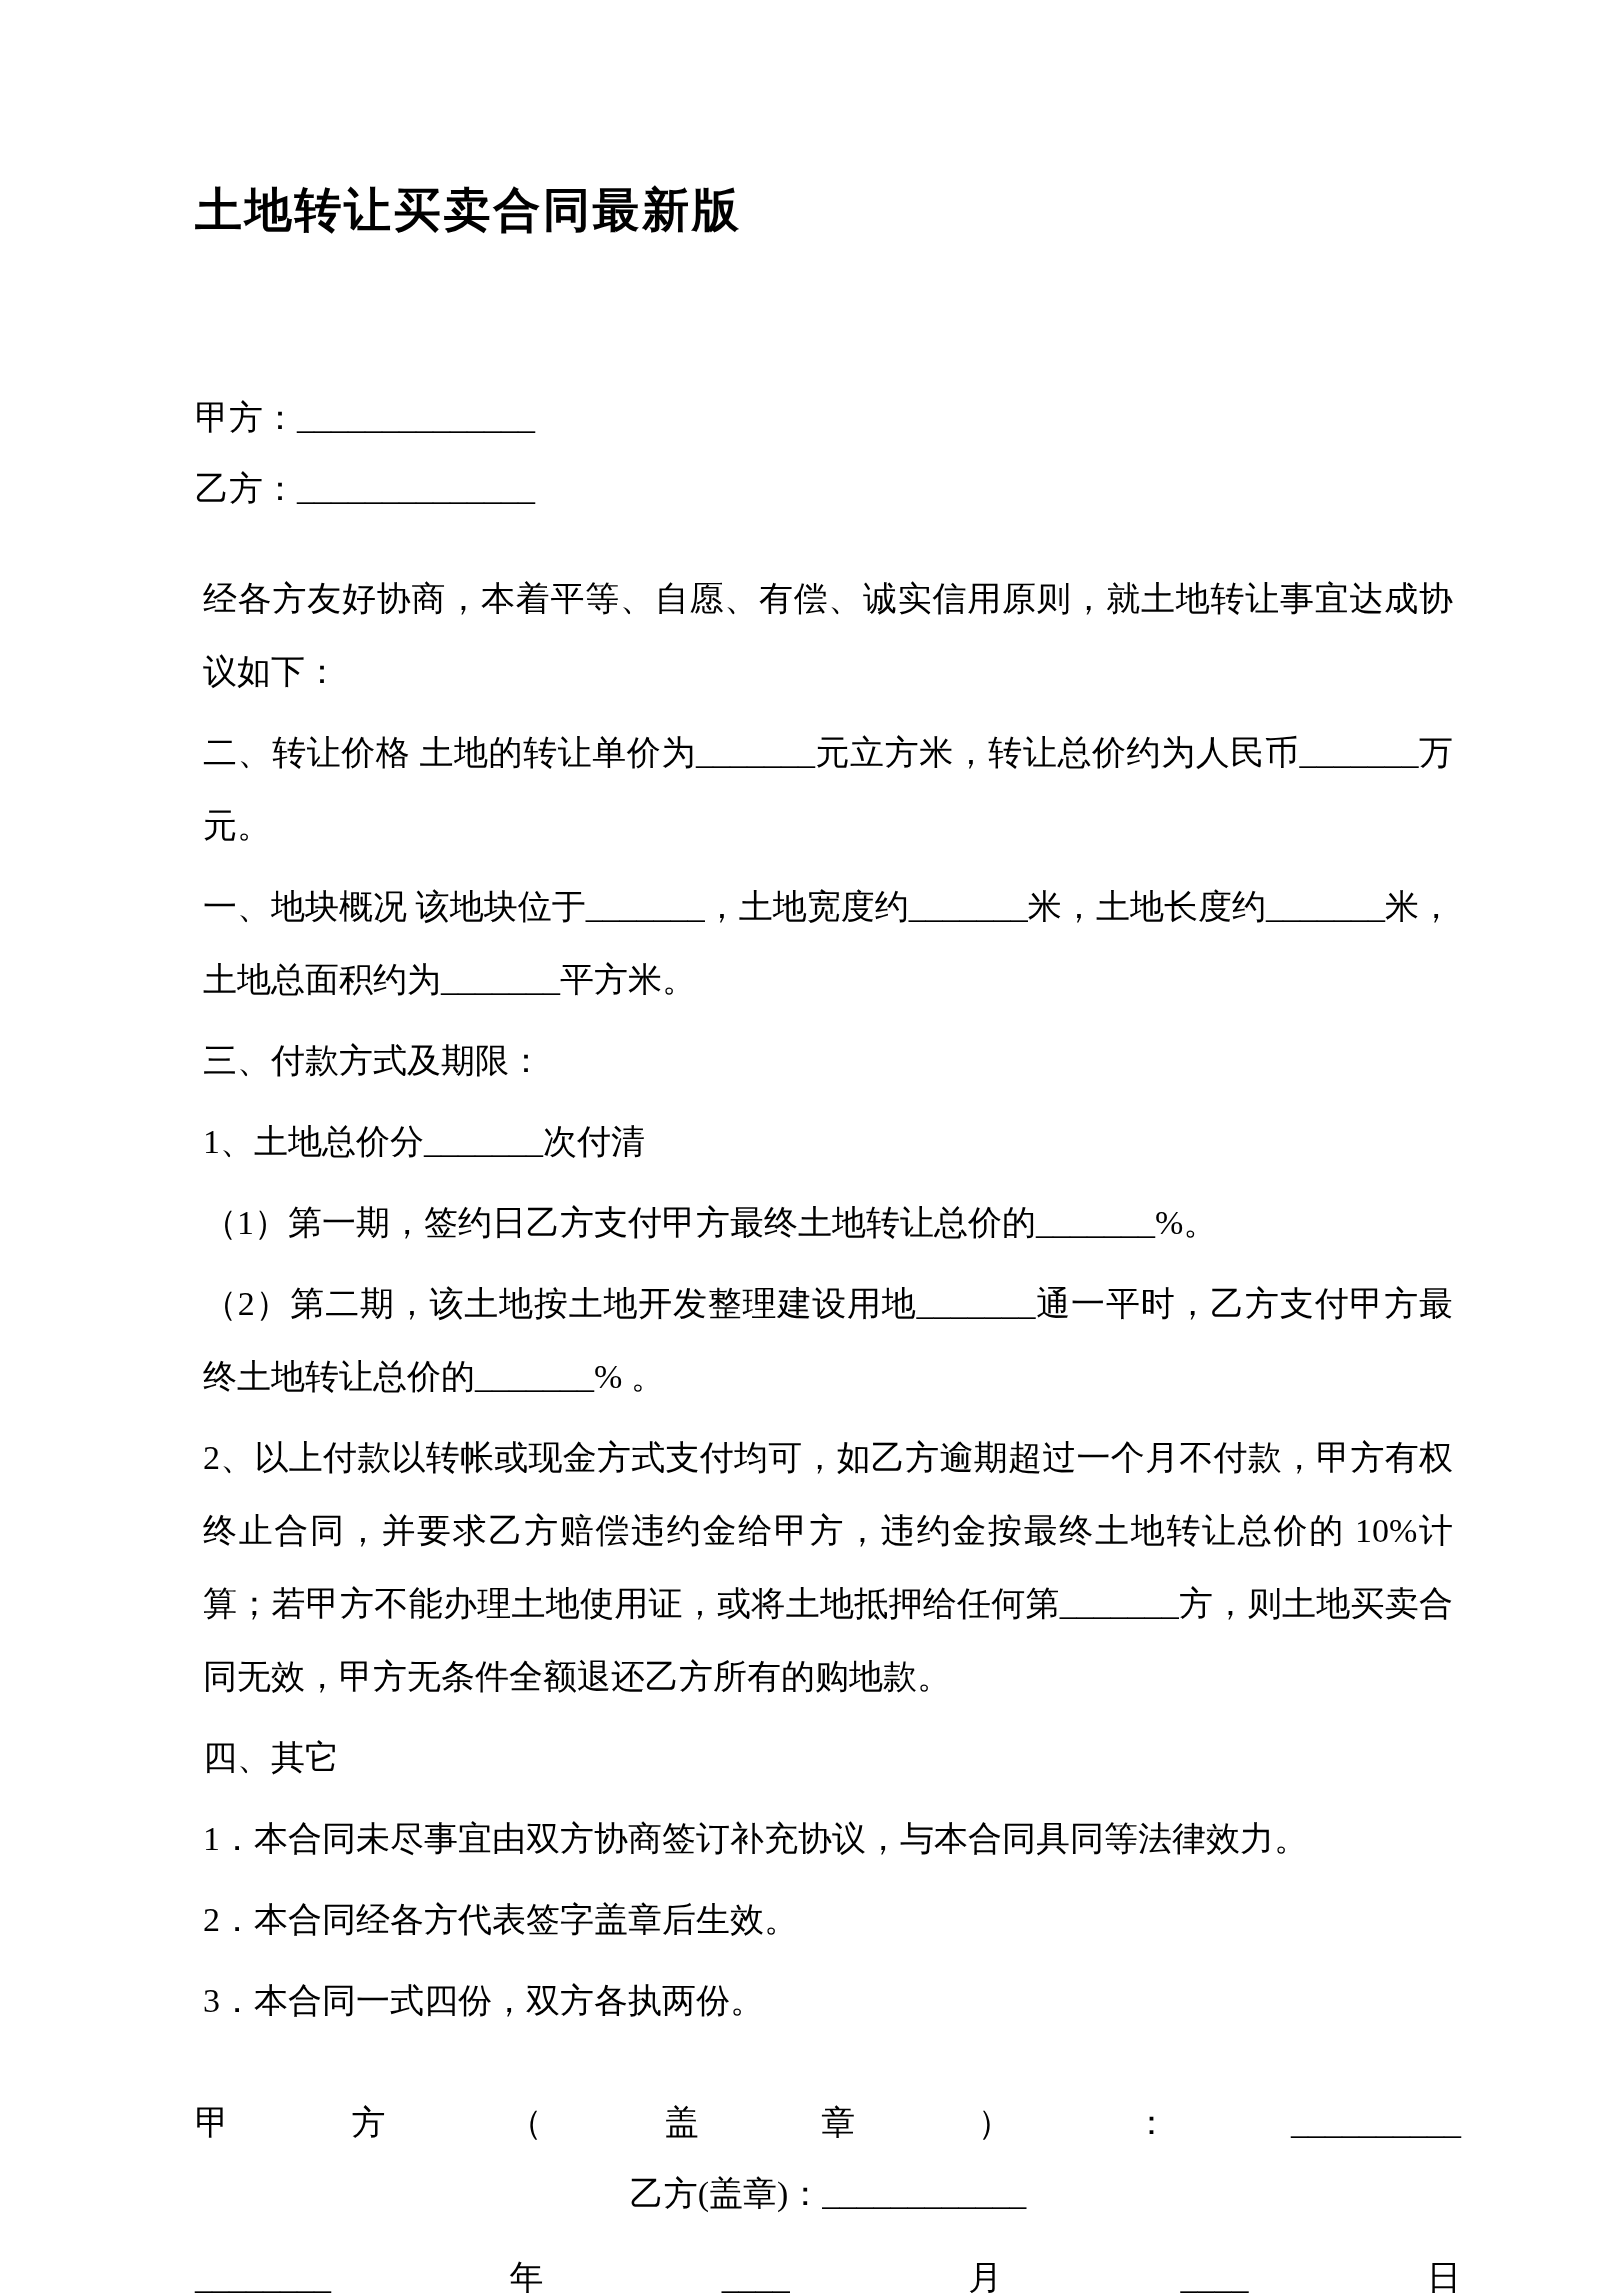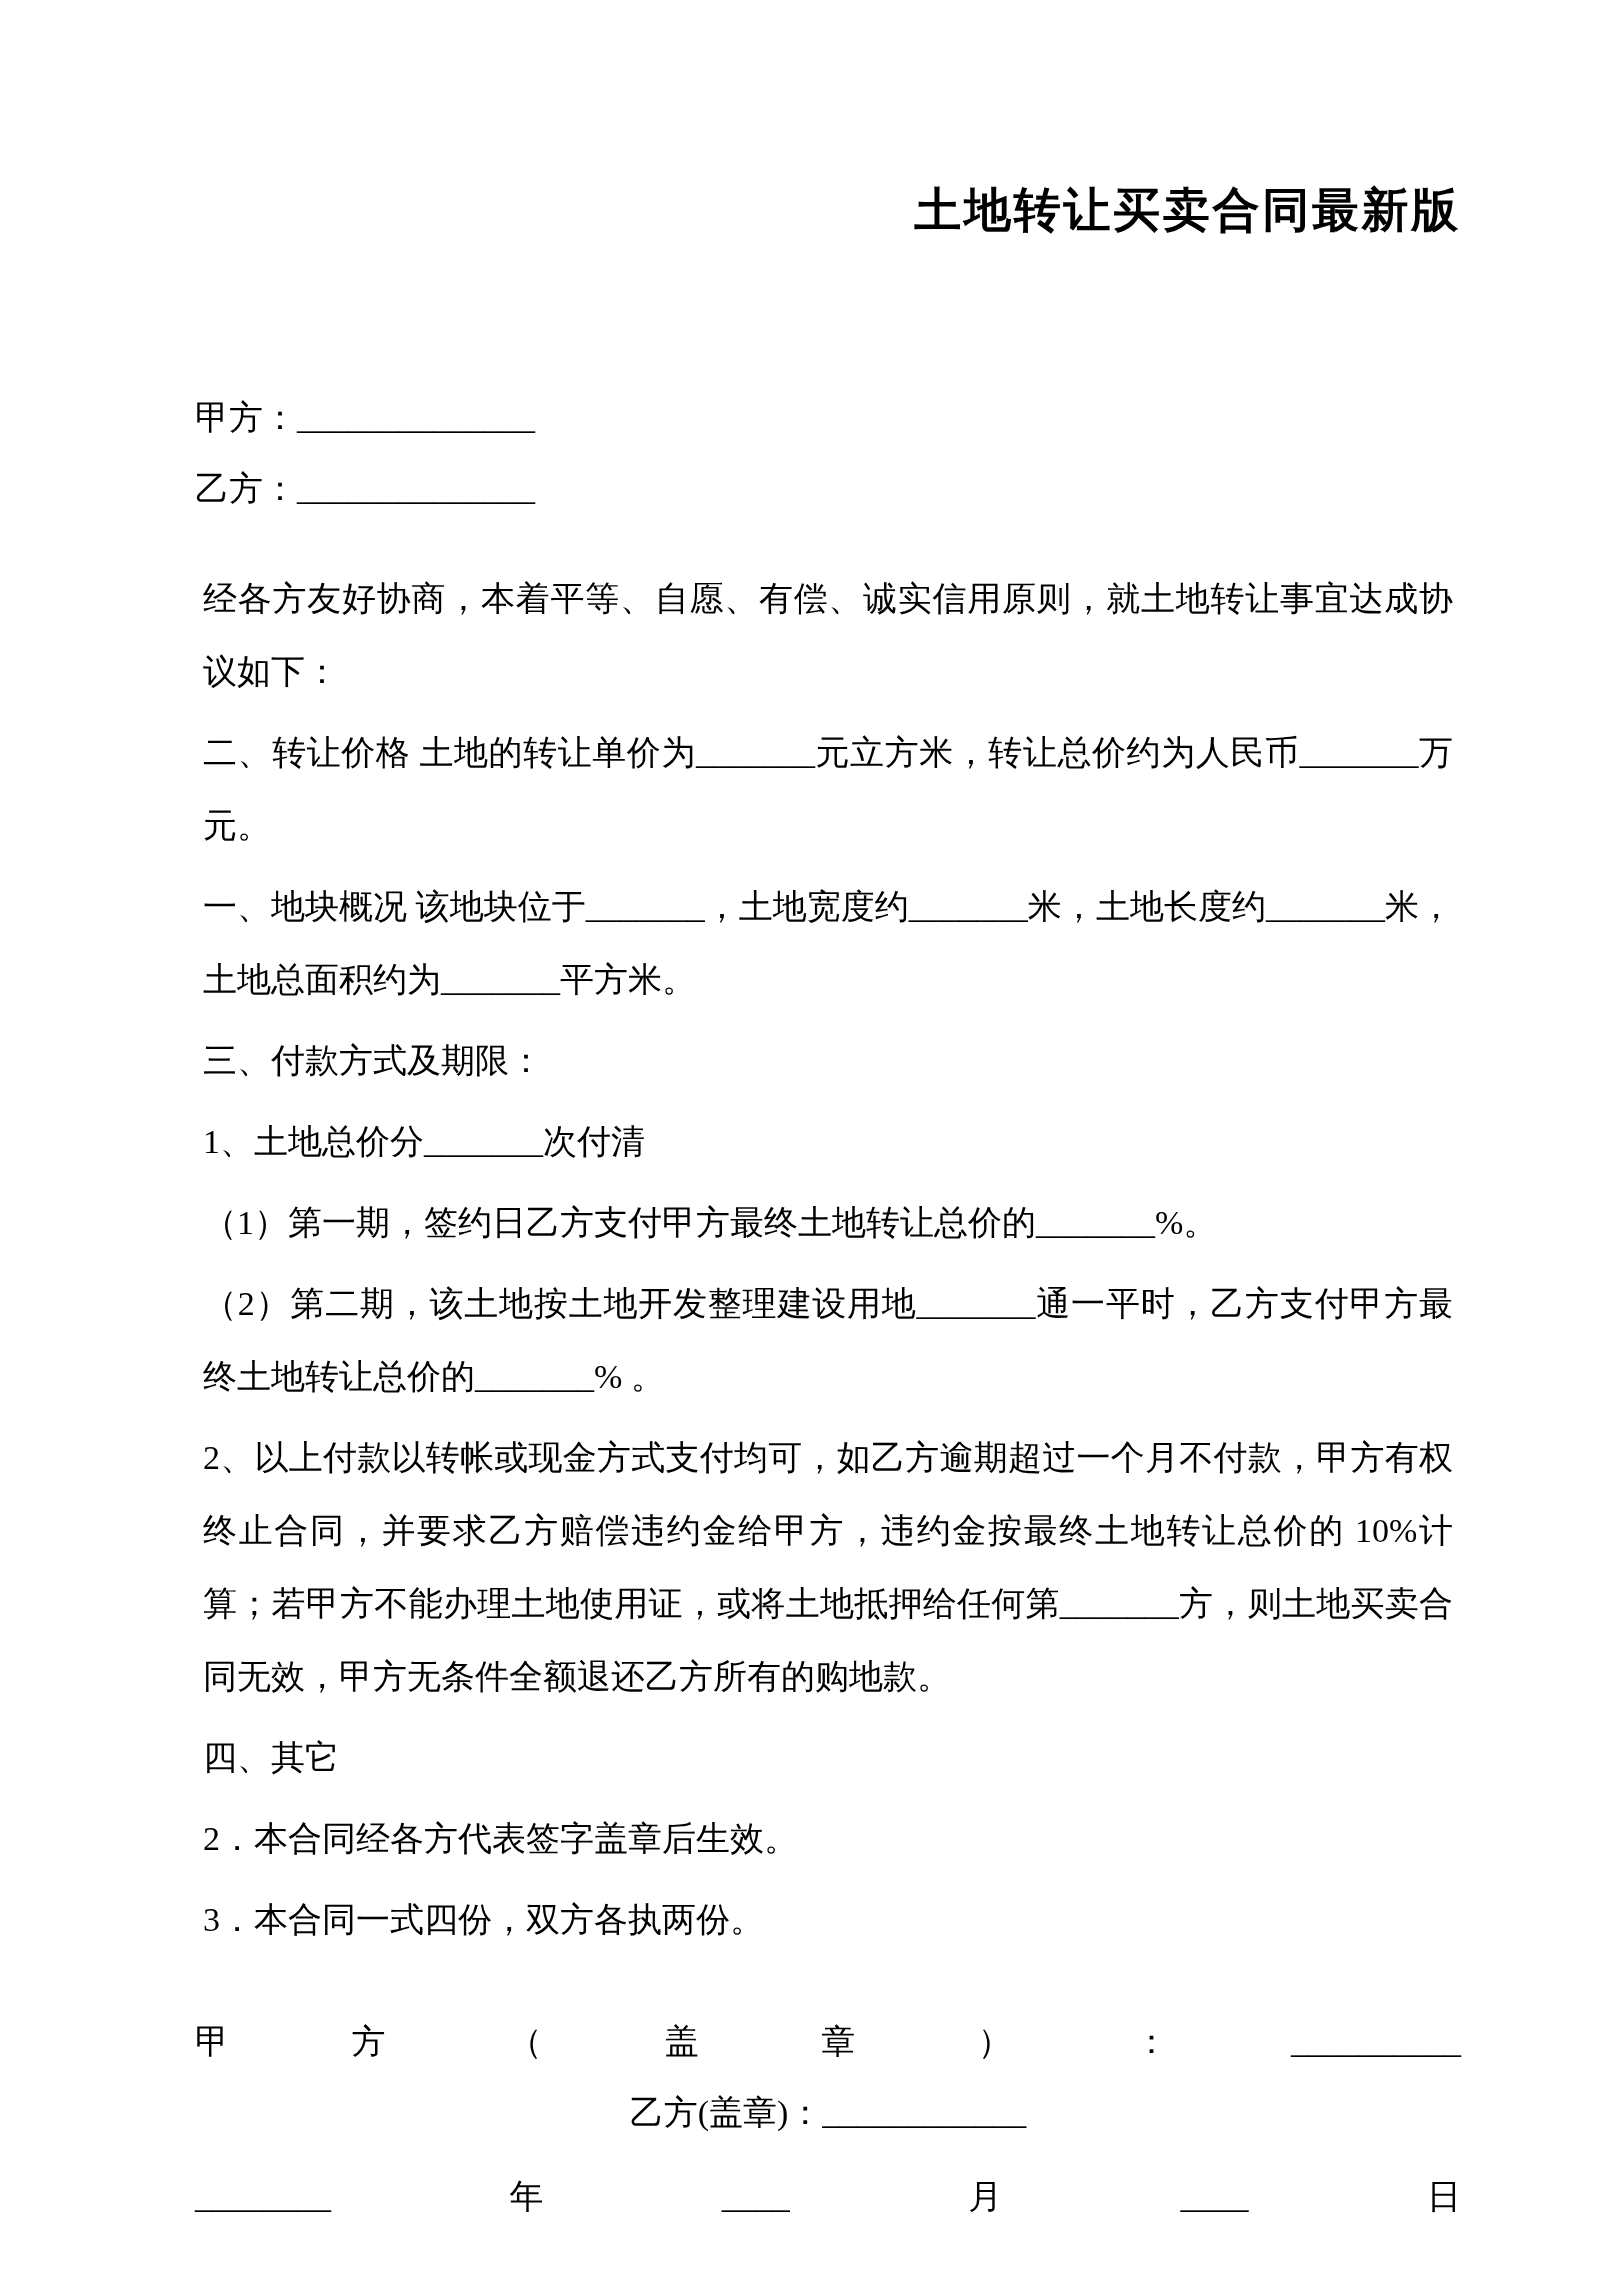--- a/index.html
+++ b/index.html
@@ -13,21 +13,21 @@
     height: 2294px;
     background: #ffffff;
     box-sizing: border-box;
     padding: 182px 162px 0 195px;
     font-family: "Liberation Serif", "DejaVu Serif", serif;
     color: #000000;
     font-size: 34px;
   }
   .title {
     margin: 0 0 144px 0;
-    text-align: right;
+    text-align: left;
     font-size: 47px;
     font-weight: bold;
     letter-spacing: 2.7px;
     line-height: 1.2;
   }
   .party-line {
     line-height: 71px;
     white-space: nowrap;
   }
   .blank {
@@ -78,20 +78,21 @@
   <div class="body-text">
     <p>经各方友好协商，本着平等、自愿、有偿、诚实信用原则，就土地转让事宜达成协议如下：</p>
     <p>二、转让价格 土地的转让单价为_______元立方米，转让总价约为人民币_______万元。</p>
     <p>一、地块概况 该地块位于_______，土地宽度约_______米，土地长度约_______米，土地总面积约为_______平方米。</p>
     <p>三、付款方式及期限：</p>
     <p>1、土地总价分_______次付清</p>
     <p>（1）第一期，签约日乙方支付甲方最终土地转让总价的_______%。</p>
     <p>（2）第二期，该土地按土地开发整理建设用地_______通一平时，乙方支付甲方最终土地转让总价的_______% 。</p>
     <p>2、以上付款以转帐或现金方式支付均可，如乙方逾期超过一个月不付款，甲方有权终止合同，并要求乙方赔偿违约金给甲方，违约金按最终土地转让总价的 10%计算；若甲方不能办理土地使用证，或将土地抵押给任何第_______方，则土地买卖合同无效，甲方无条件全额退还乙方所有的购地款。</p>
     <p>四、其它</p>
+    <p>1．本合同未尽事宜由双方协商签订补充协议，与本合同具同等法律效力。</p>
     <p>2．本合同经各方代表签字盖章后生效。</p>
     <p>3．本合同一式四份，双方各执两份。</p>
   </div>
 
   <div class="signature-block">
     <div class="sig-row-a">
       <span>甲</span>
       <span>方</span>
       <span>（</span>
       <span>盖</span>

